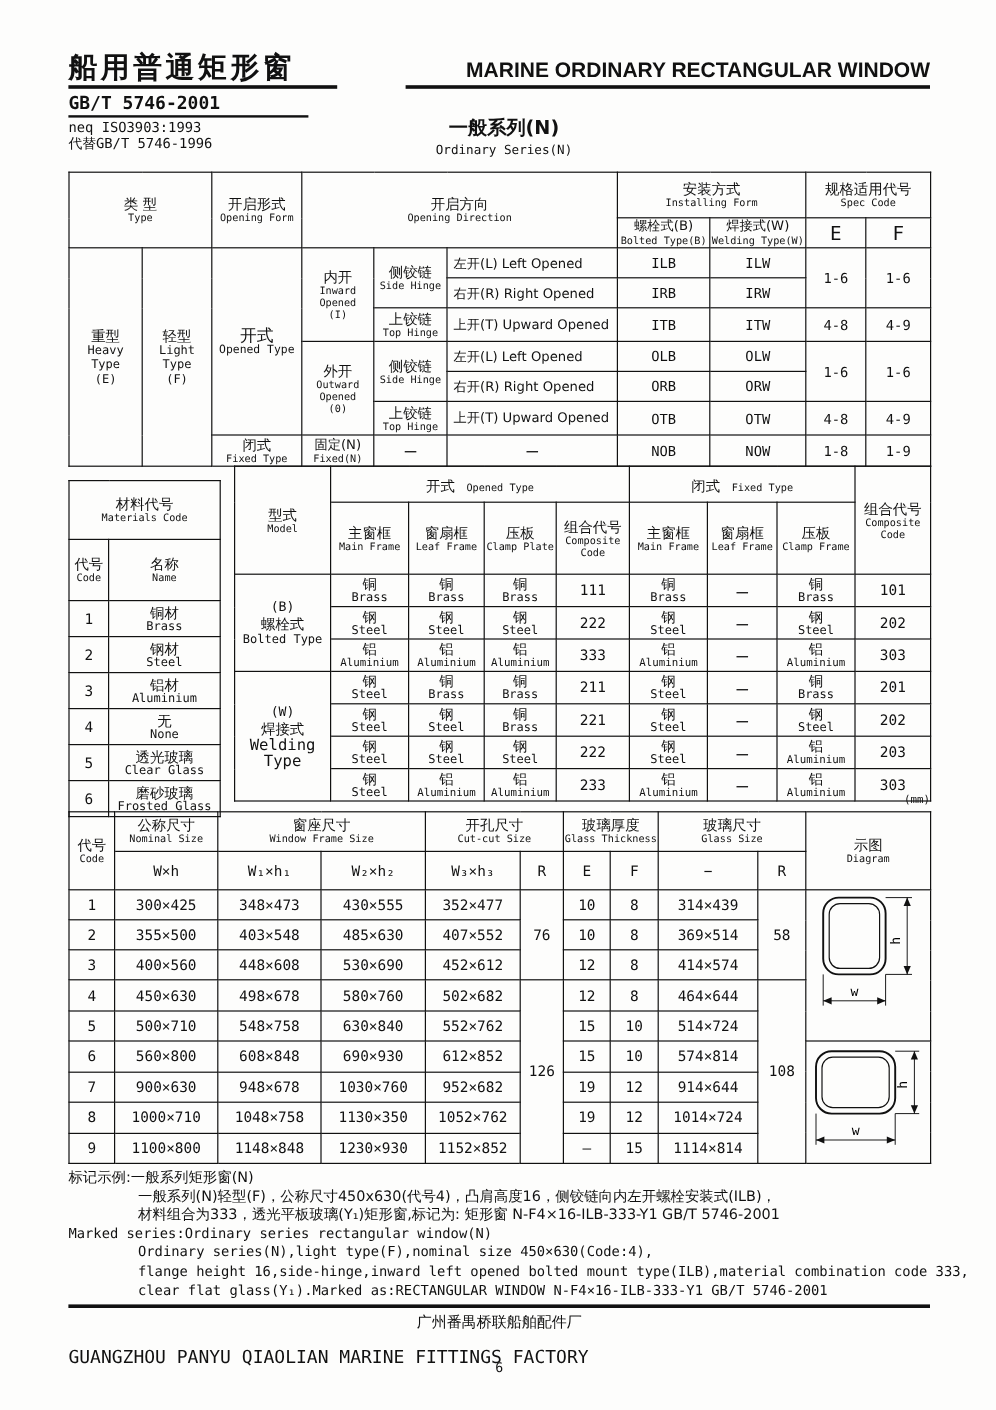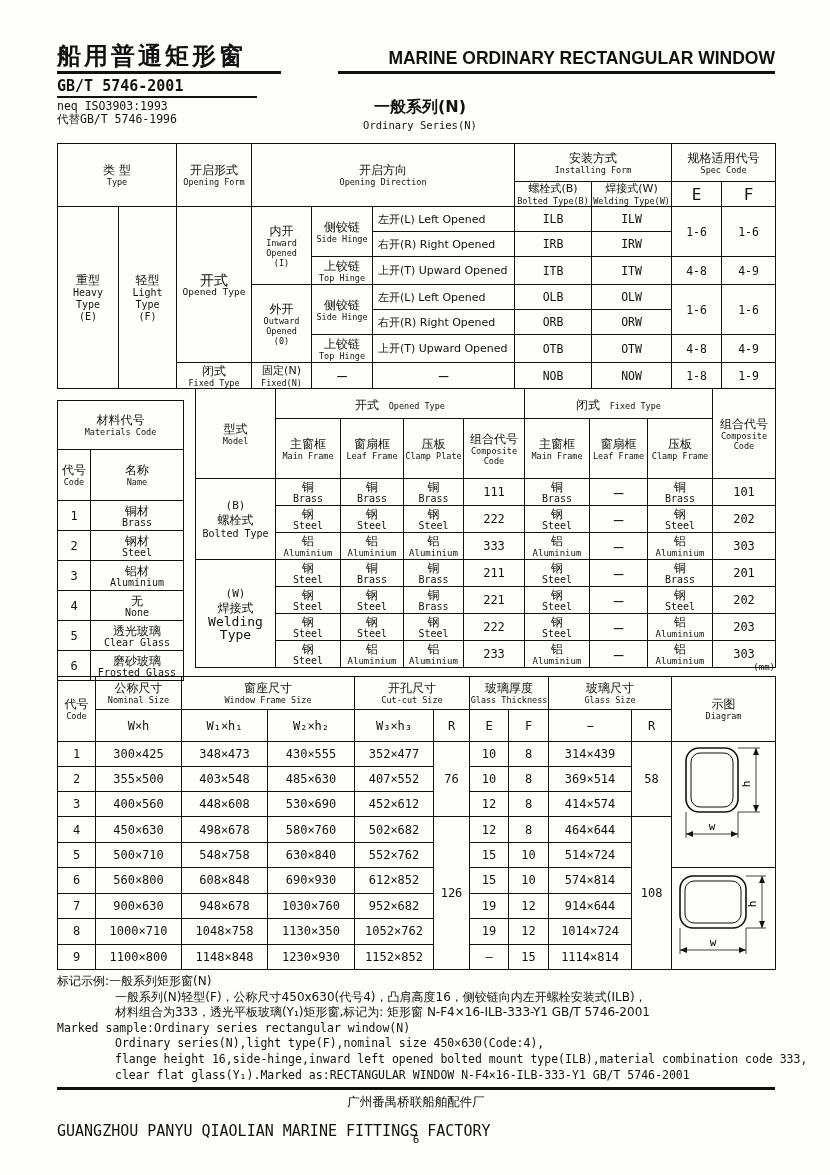--- a/index.html
+++ b/index.html
@@ -709,21 +709,21 @@
       <td>15</td>
       <td>1114×814</td>
     </tr>
   </tbody>
     </table>
 
   <div class="abs notes">
     <div class="cnl">标记示例:一般系列矩形窗(N)</div>
     <div class="cnl ind">一般系列(N)轻型(F)，公称尺寸450x630(代号4)，凸肩高度16，侧铰链向内左开螺栓安装式(ILB)，</div>
     <div class="cnl ind">材料组合为333，透光平板玻璃(Y₁)矩形窗,标记为: 矩形窗  N-F4×16-ILB-333-Y1  GB/T 5746-2001</div>
-    <div>Marked sample:Ordinary series rectangular window(N)</div>
+    <div>Marked series:Ordinary series rectangular window(N)</div>
     <div class="ind">Ordinary series(N),light type(F),nominal size 450×630(Code:4),</div>
     <div class="ind">flange height 16,side-hinge,inward left opened bolted mount type(ILB),material combination code 333,</div>
     <div class="ind">clear flat glass(Y₁).Marked as:RECTANGULAR WINDOW  N-F4×16-ILB-333-Y1  GB/T 5746-2001</div>
   </div>
 
   <div class="abs foot-rule"></div>
   <div class="abs factory-cn">广州番禺桥联船舶配件厂</div>
   <div class="abs factory-en">GUANGZHOU PANYU QIAOLIAN MARINE FITTINGS FACTORY</div>
   <div class="abs page-num">6</div>
 

